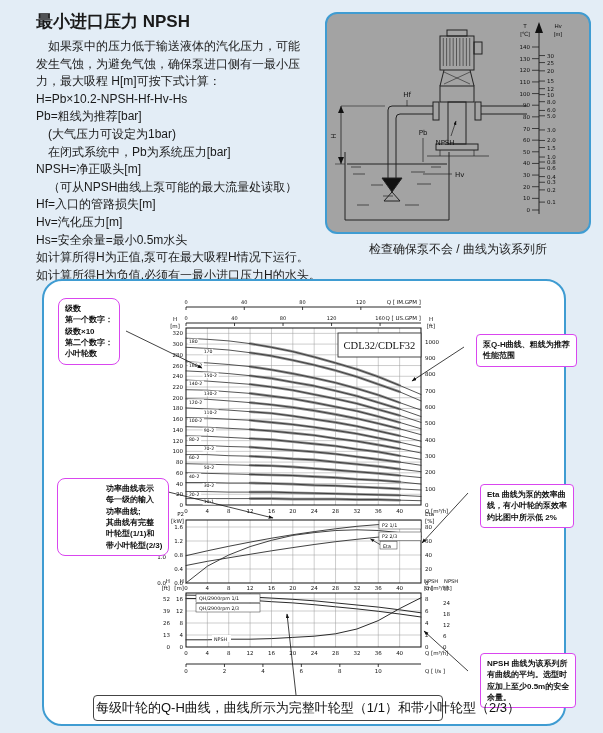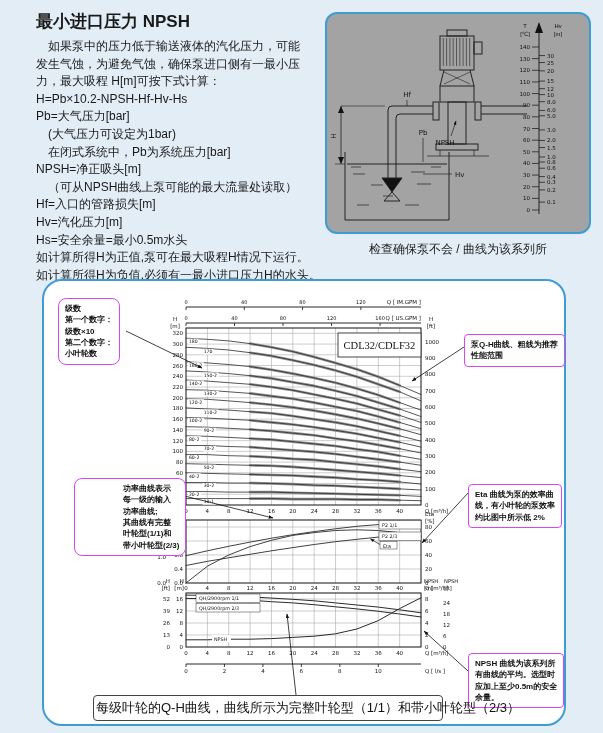--- a/index.html
+++ b/index.html
@@ -24,38 +24,38 @@
     position:absolute;left:42px;top:279px;width:520px;height:443px;
     background:#ffffff;border:2px solid #3f9cd2;border-radius:20px;
   }
   .figure-panel svg{position:absolute;left:0;top:0;}
   .callout{
     position:absolute;background:#fff;border:1px solid #d946ef;
     font-size:8px;line-height:1.42;color:#111;
     padding:4px 6px;white-space:pre;z-index:3;font-weight:bold;
   }
   .co-round{border-radius:8px;}
-  .co-sm{border-radius:4px;font-size:8px;}
+  .co-sm{border-radius:4px;font-size:8px;margin-left:12px;}
   .caption-box{
     position:absolute;left:49px;top:414px;width:344px;background:#fff;
     border:1px solid #444;border-radius:4px;font-size:13px;color:#111;
     padding:3px 2px;text-align:center;white-space:nowrap;z-index:3;
   }
 </style>
 </head>
 <body>
 
 <div class="intro">
   <div class="intro-title">最小进口压力 NPSH</div>
   <div id="intro-lines">
       <div class="intro-line">　如果泵中的压力低于输送液体的汽化压力，可能</div>
       <div class="intro-line">发生气蚀，为避免气蚀，确保泵进口侧有一最小压</div>
       <div class="intro-line">力，最大吸程 H[m]可按下式计算：</div>
       <div class="intro-line">H=Pb×10.2-NPSH-Hf-Hv-Hs</div>
-      <div class="intro-line">Pb=大气压力[bar]</div>
+      <div class="intro-line">Pb=粗线为推荐[bar]</div>
       <div class="intro-line">　(大气压力可设定为1bar)</div>
       <div class="intro-line">　在闭式系统中，Pb为系统压力[bar]</div>
       <div class="intro-line">NPSH=净正吸头[m]</div>
       <div class="intro-line">　（可从NPSH曲线上泵可能的最大流量处读取）</div>
       <div class="intro-line">Hf=入口的管路损失[m]</div>
       <div class="intro-line">Hv=汽化压力[m]</div>
       <div class="intro-line">Hs=安全余量=最小0.5m水头</div>
       <div class="intro-line">如计算所得H为正值,泵可在最大吸程H情况下运行。</div>
       <div class="intro-line">如计算所得H为负值,必须有一最小进口压力H的水头。</div>
     </div>
@@ -553,20 +553,20 @@
 小叶轮数</div>
   <div class="callout co-sm" style="left:420px;top:53px;">泵Q-H曲线、粗线为推荐
 性能范围</div>
   <div class="callout co-sm" style="left:424px;top:203px;">Eta 曲线为泵的效率曲
 线，有小叶轮的泵效率
 约比图中所示低 2%</div>
   <div class="callout co-sm" style="left:424px;top:372px;">NPSH 曲线为该系列所
 有曲线的平均。选型时
 应加上至少0.5m的安全
 余量。</div>
-  <div class="callout co-round" style="left:30px;top:197px;padding-left:48px;">功率曲线表示
+  <div class="callout co-round" style="left:13px;top:197px;padding-left:48px;">功率曲线表示
 每一级的输入
 功率曲线;
 其曲线有完整
 叶轮型(1/1)和
 带小叶轮型(2/3)</div>
   <div class="caption-box">每级叶轮的Q-H曲线，曲线所示为完整叶轮型（1/1）和带小叶轮型（2/3）</div>
 </div>
 
 </body></html>

